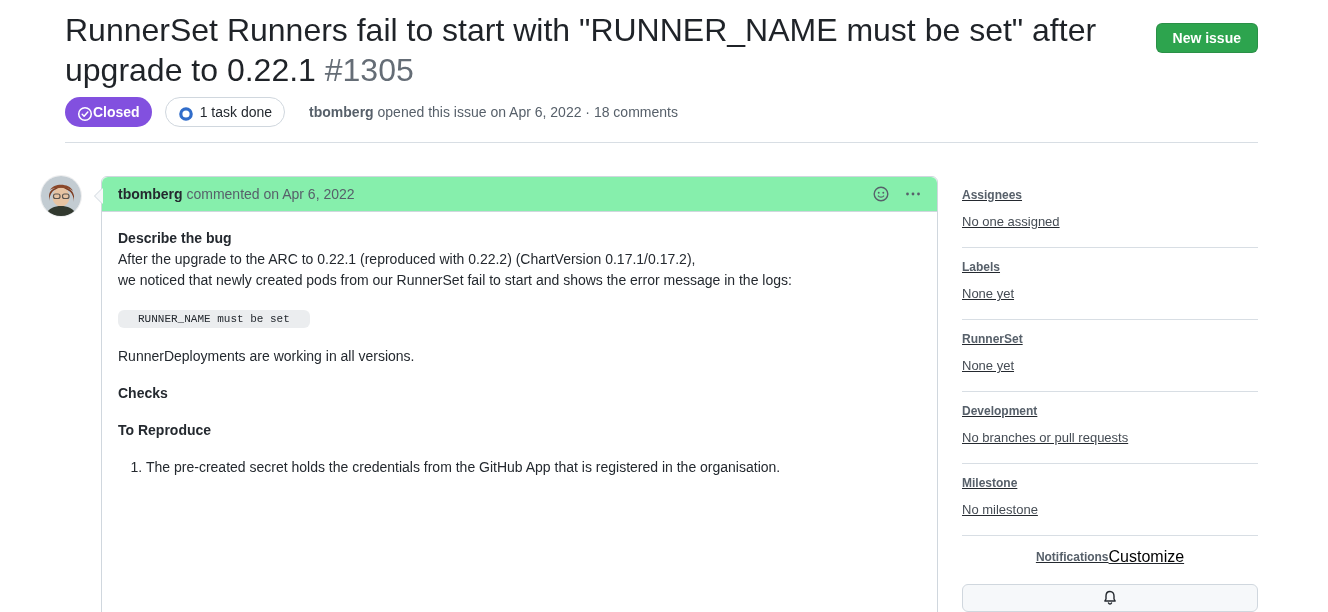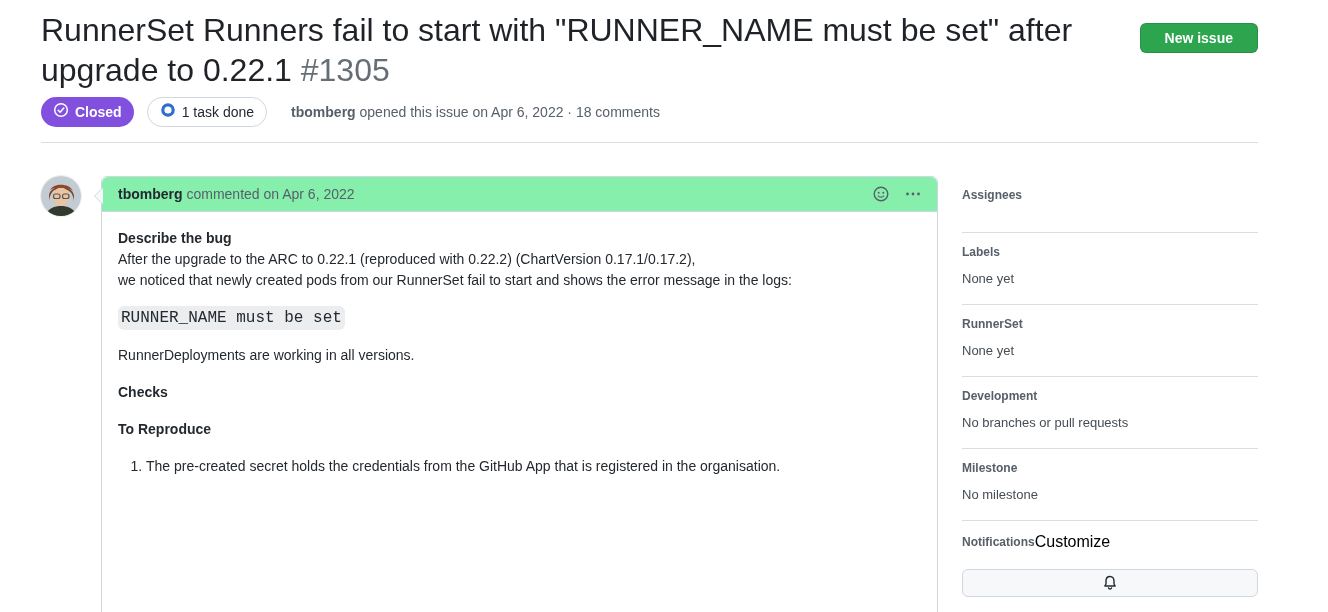--- a/index.html
+++ b/index.html
@@ -5,67 +5,66 @@
   * { margin: 0; padding: 0; box-sizing: border-box; }
   html, body { width: 1328px; height: 612px; overflow: hidden; background: #ffffff; }
   body {
     font-family: "Liberation Sans", "DejaVu Sans", sans-serif;
     color: #24292f;
     font-size: 14px;
   }
   .container { margin: 0 70px 0 41px; width: 1217px; }
 
   
-  .issue-header { padding-top: 10px; }
+  .issue-header { padding-top: 10px; margin-left: 24px; }
   .header-top { display: flex; align-items: flex-start; }
   h1.issue-title {
     flex: 1;
     font-size: 32px;
     font-weight: 400;
     line-height: 40px;
     color: #1f2328;
     padding-right: 18px;
   }
   .issue-number { color: #656d76; font-weight: 400; }
   .new-issue-btn {
     margin-top: 13px;
     flex-shrink: 0;
     background: #2da44e;
     color: #ffffff;
     border: 1px solid rgba(27,31,36,0.15);
     border-radius: 6px;
     font-size: 14px;
     font-weight: 600;
     line-height: 20px;
-    padding: 4px 24px;
+    padding: 4px 16px;
     cursor: pointer;
     font-family: inherit;
   }
   .meta-row {
     display: flex;
     align-items: center;
     margin-top: 7px;
     padding-bottom: 15px;
     border-bottom: 1px solid #d8dee4;
   }
   .state-badge {
     display: inline-flex;
-    align-items: flex-start;
-    gap: 6px;
+    align-items: flex-end;
     background: #8250df;
     color: #ffffff;
     font-weight: 600;
     font-size: 14px;
     line-height: 20px;
     padding: 5px 12px;
     border-radius: 2em;
   }
   .tasks-pill {
     display: inline-flex;
-    align-items: flex-start;
+    align-items: flex-end;
     gap: 6px;
     margin-left: 13px;
     border: 1px solid #d0d7de;
     border-radius: 2em;
     padding: 4px 12px;
     font-size: 14px;
     line-height: 20px;
     color: #24292f;
     background: #fff;
   }
@@ -112,23 +111,23 @@
   .icon-btn { background: none; border: none; padding: 0; cursor: pointer; color: #57606a; display: inline-flex; }
 
   
   .comment-body { padding: 16px; font-size: 14px; line-height: 21px; color: #24292f; }
   .comment-body p { margin-bottom: 16px; }
   .comment-body p:last-child { margin-bottom: 0; }
   .bold-line { font-weight: 700; }
   .block { display: block; }
   code.inline-code {
     font-family: "Liberation Mono", "DejaVu Sans Mono", monospace;
-    font-size: 16px;
+    font-size: 11px;
     background: rgba(175,184,193,0.25);
-    padding: 3px 3px;
+    padding: 3px 20px;
     border-radius: 6px;
     white-space: pre;
   }
   ul.task-list { margin: 16px 0; padding-left: 28px; list-style: none; }
   ul.task-list li { margin-top: 4px; }
   li.bullet-item { list-style: disc; }
   .checkbox {
     display: inline-block;
     width: 13px; height: 13px;
     background: #d8dee4;
@@ -139,30 +138,31 @@
     position: relative;
   }
   .checkbox svg { position: absolute; top: 2px; left: 1.5px; }
   ol.steps { margin: 16px 0 0 0; padding-left: 28px; }
 
   
   .sidebar { width: 296px; flex-shrink: 0; margin-left: 24px; }
   .sidebar-section {
     padding: 12px 0 18px;
     border-bottom: 1px solid #d8dee4;
+    text-decoration: underline;
   }
   .sidebar-section-title {
     font-size: 12px;
     font-weight: 700;
     color: #57606a;
     margin-bottom: 12px;
   }
   .sidebar-section-value { font-size: 13px; color: #454c54; }
   .sidebar-section.notifications { border-bottom: none; }
-  .notif-head { display: flex; align-items: center; justify-content: flex-start; margin-bottom: 18px; }
+  .notif-head { display: flex; align-items: center; justify-content: center; margin-bottom: 18px; }
   .customize-link { font-size: 16px; color: #000000; text-decoration: none; font-weight: 400; }
   .subscribe-btn {
     width: 100%;
     background: #f6f8fa;
     border: 1px solid #d0d7de;
     border-radius: 6px;
     padding: 5px 16px;
     display: flex;
     align-items: center;
     justify-content: center;
@@ -263,20 +263,21 @@
               <span class="block">The pre-created secret holds the credentials from the GitHub App that is registered in the organisation.</span>
             </li>
           </ol>
         </div>
       </div>
     </div>
 
     <div class="sidebar">
       <div class="sidebar-section">
         <div class="sidebar-section-title">Assignees</div>
+        <div class="sidebar-section-value">No one assigned</div>
       </div>
       <div class="sidebar-section">
         <div class="sidebar-section-title">Labels</div>
         <div class="sidebar-section-value">None yet</div>
       </div>
       <div class="sidebar-section">
         <div class="sidebar-section-title">RunnerSet</div>
         <div class="sidebar-section-value">None yet</div>
       </div>
       <div class="sidebar-section">

